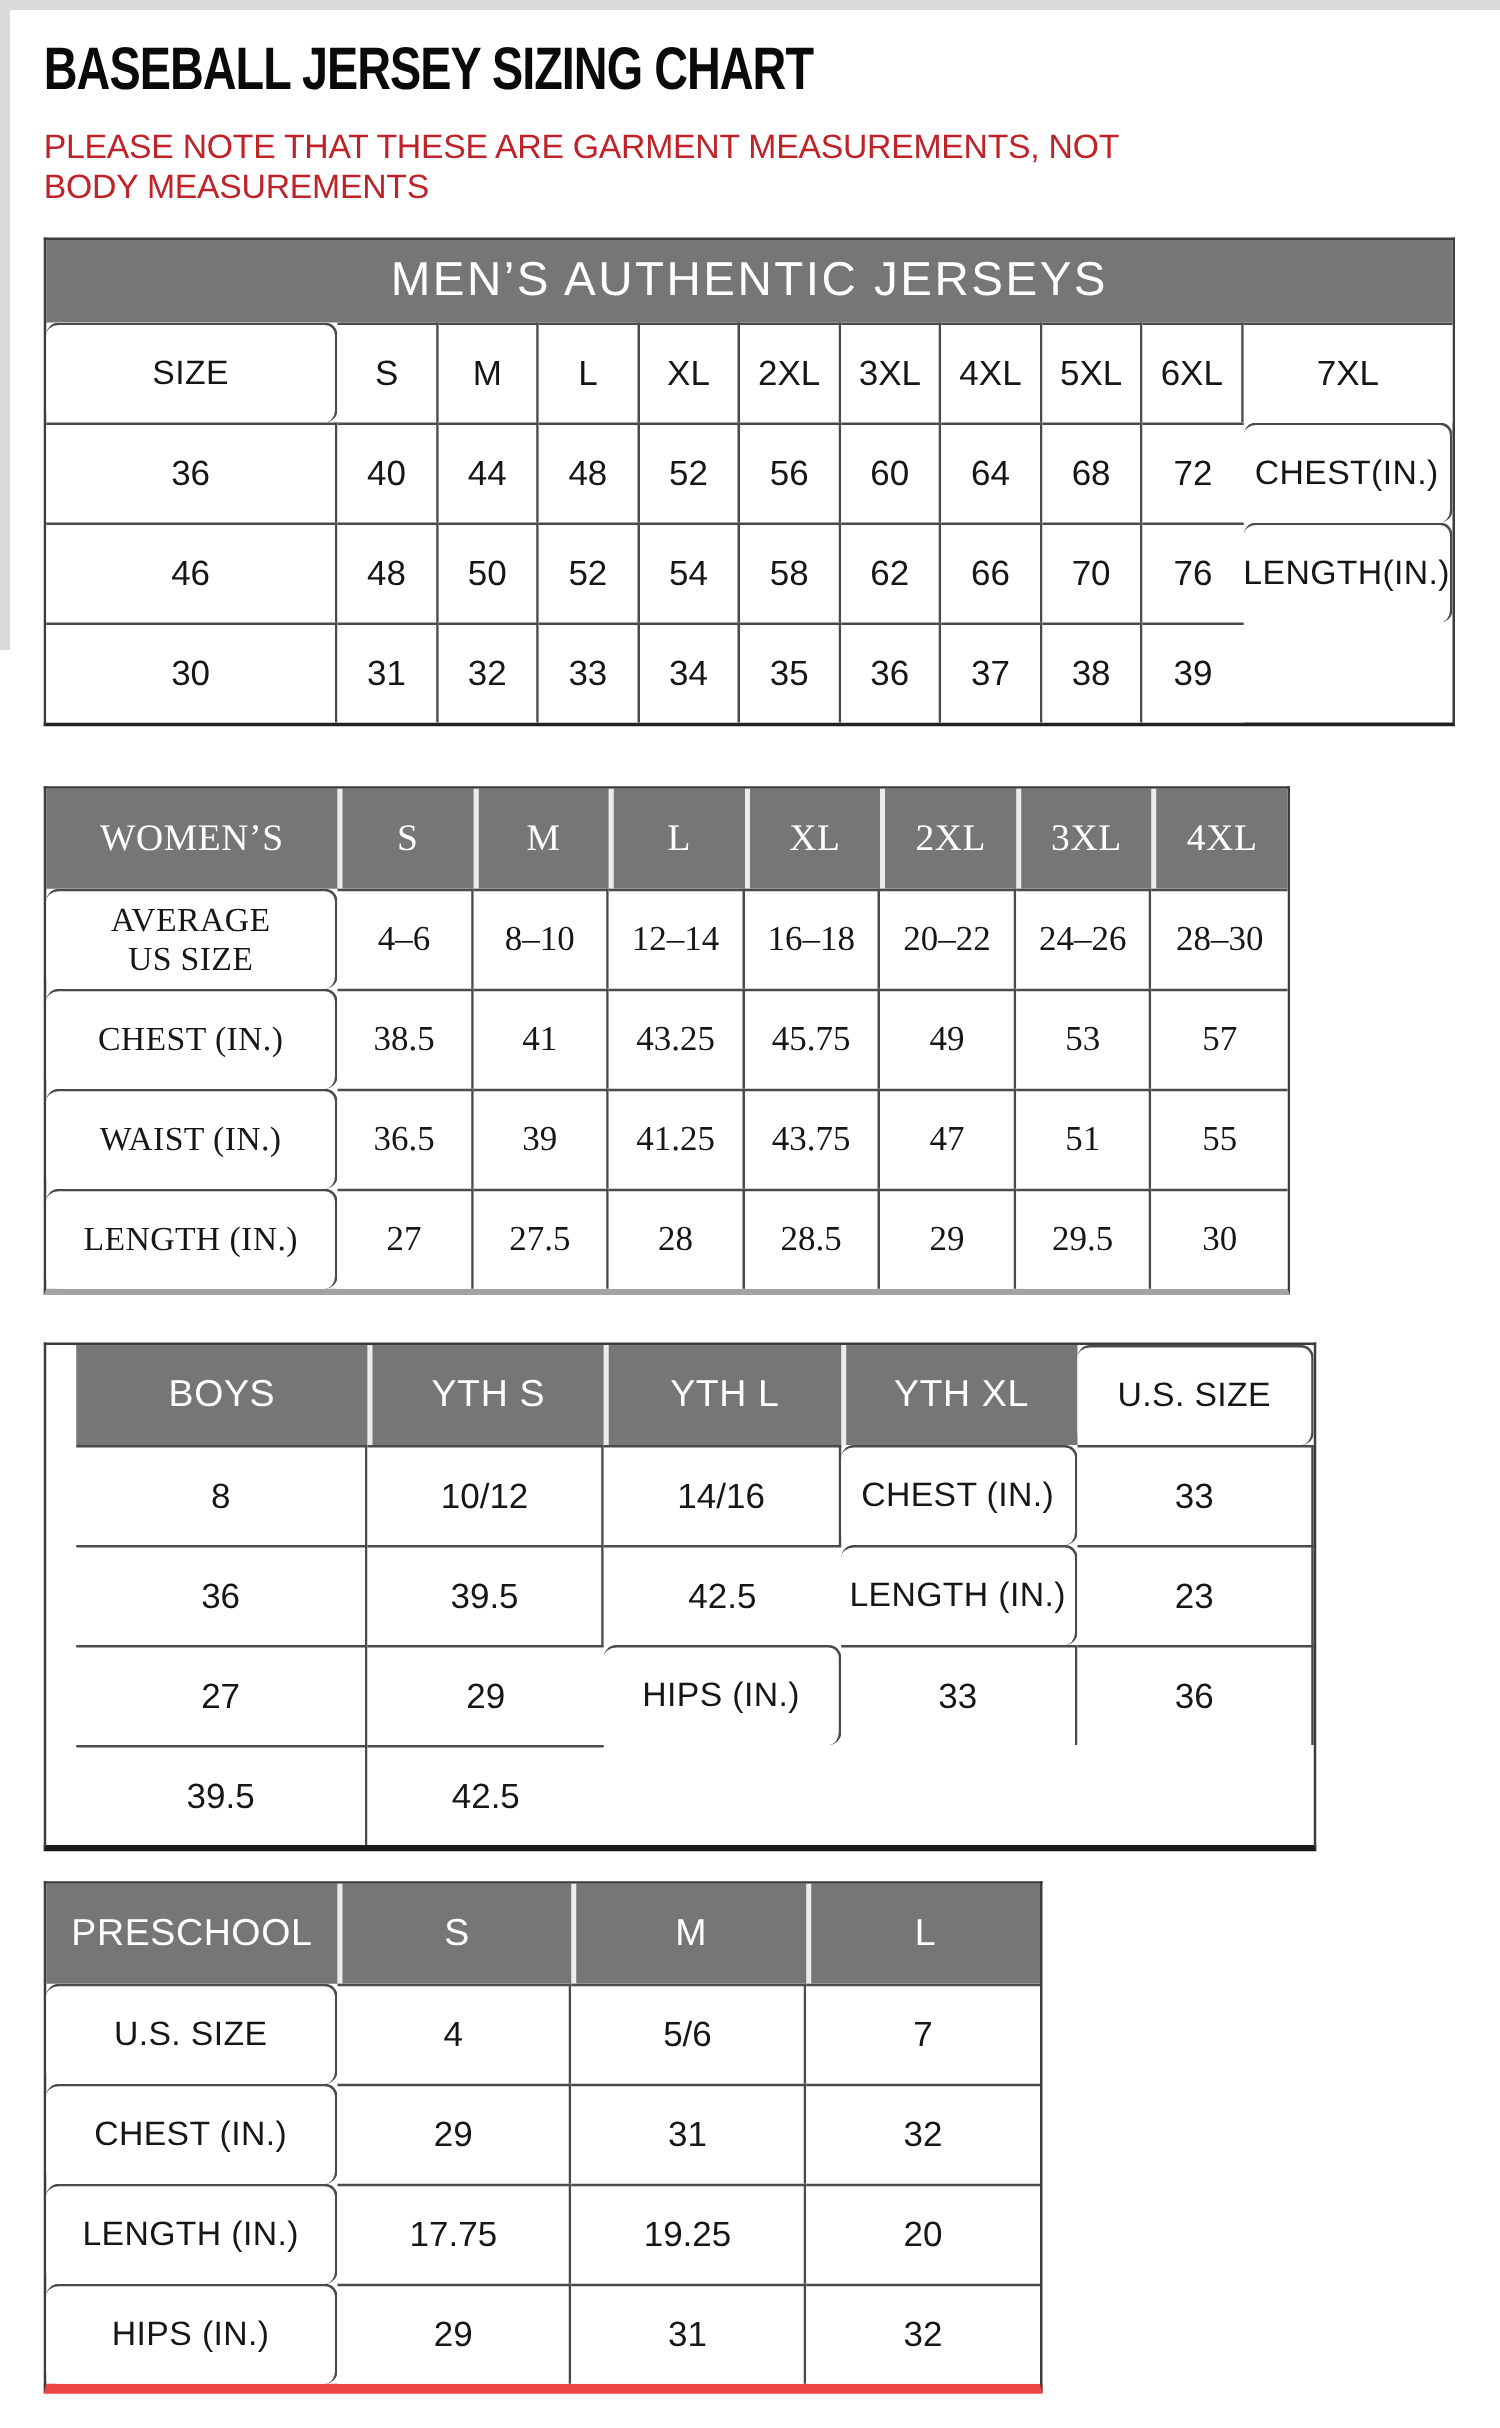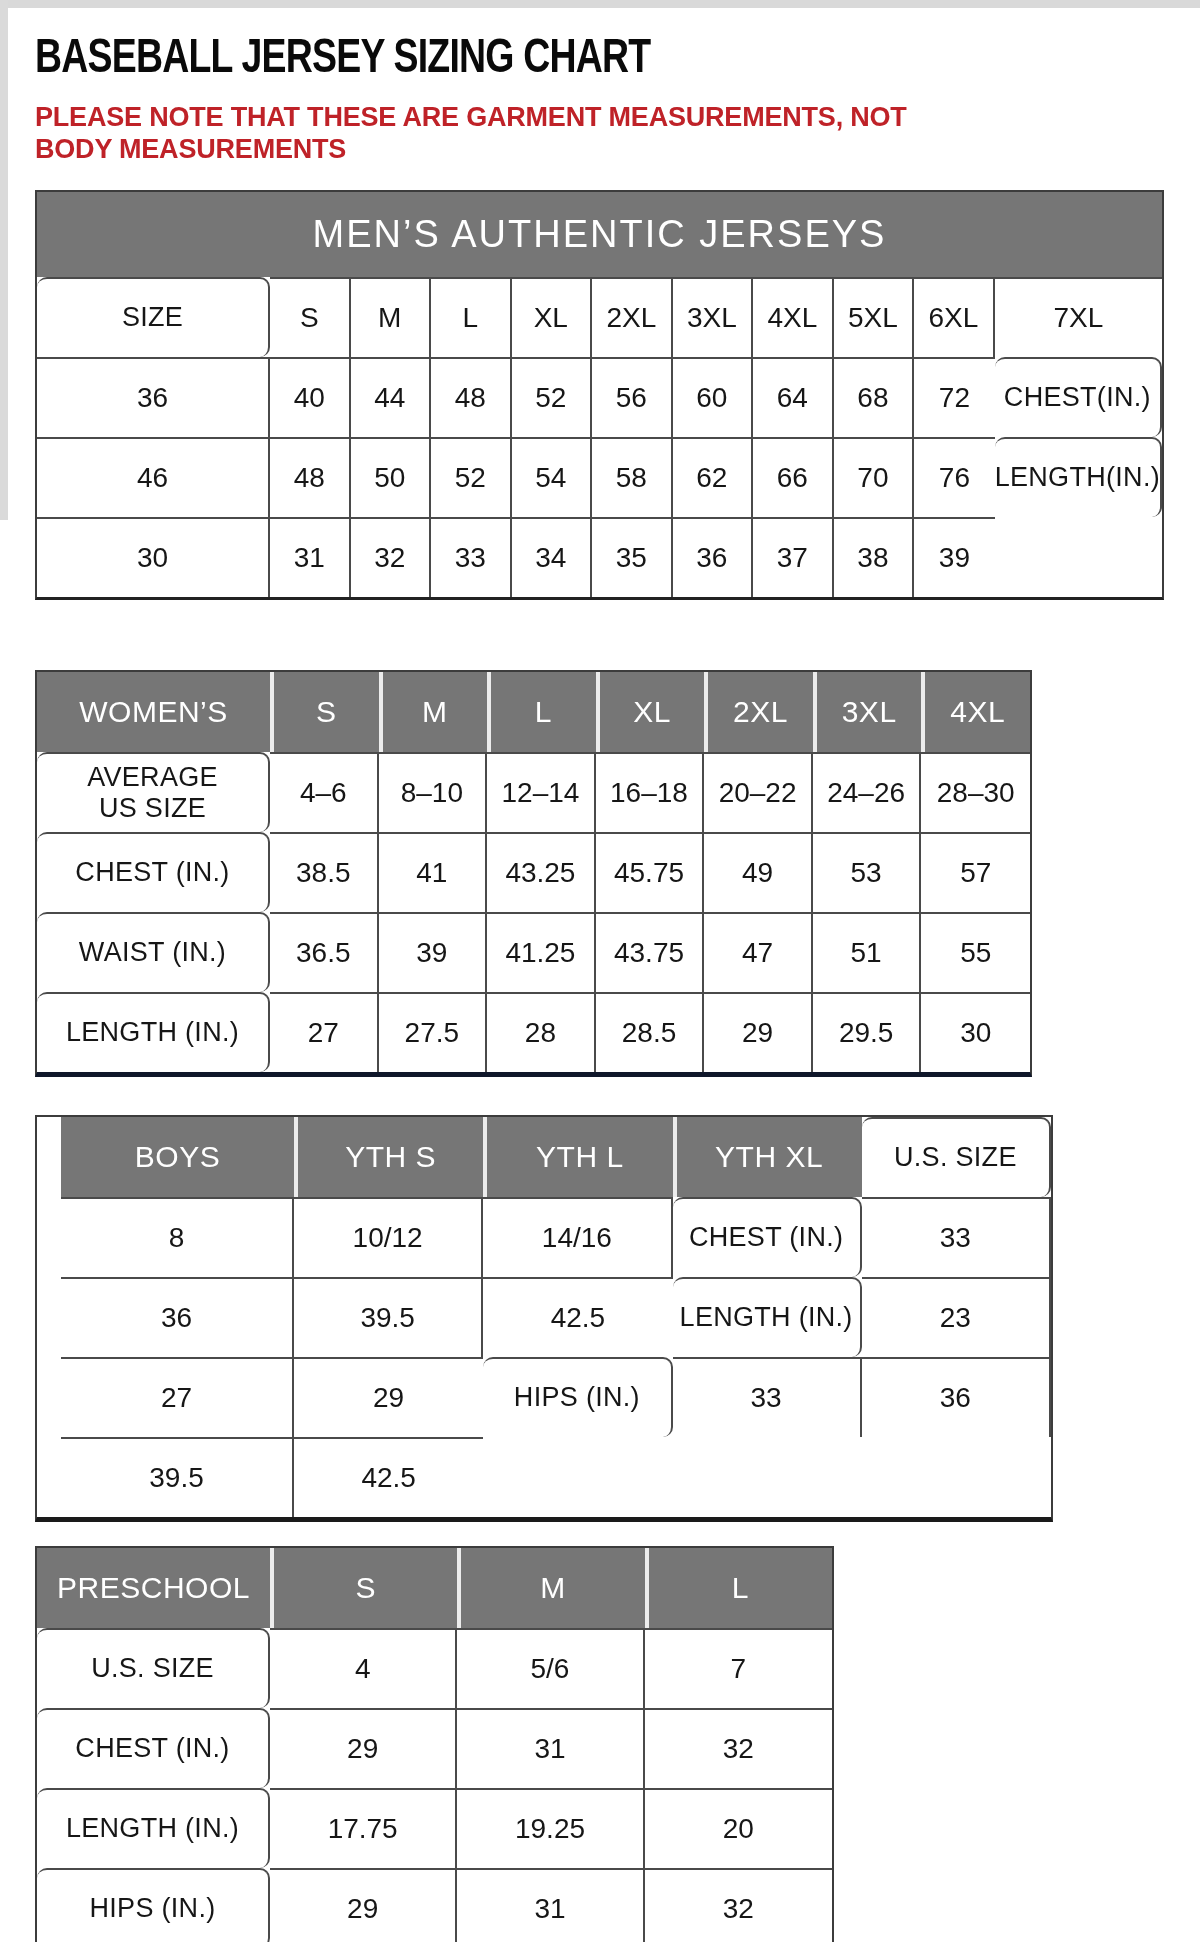--- a/index.html
+++ b/index.html
@@ -11,33 +11,33 @@
   .scan-top{position:absolute;top:0;left:0;width:1200px;height:8px;background:#d9d9d9;}
   .scan-left{position:absolute;top:0;left:0;width:8px;height:520px;background:#dadada;}
 
   .title{
     margin:30px 0 0 0;font-size:48px;font-weight:900;color:#0a0a0a;
     letter-spacing:-1px;transform:scaleX(0.78);transform-origin:left center;
     white-space:nowrap;line-height:1.1;
   }
   .note{
     margin:18px 0 0 0;max-width:900px;
-    font-size:27px;line-height:1.2;color:#bf2228;letter-spacing:-0.2px;font-weight:700;
+    font-size:27px;line-height:1.2;color:#bf2228;letter-spacing:-0.2px;font-weight:400;
   }
 
   .table{
     display:grid;background:#fff;border:2px solid #3c3c3c;margin-top:24px;
   }
   .t-mens     {width:1125px;grid-template-columns:233px repeat(10,1fr);border-bottom:3px solid #222;}
-  .t-womens   {width:993px; grid-template-columns:233px repeat(7,1fr); border-bottom:5px solid #0f172a;margin-top:70px;}
+  .t-womens   {width:993px; grid-template-columns:233px repeat(7,1fr); border-bottom:5px solid #a3a3a3;margin-top:48px;font-family:Liberation Serif, serif;}
   .t-boys     {width:990px; grid-template-columns:233px repeat(4,1fr); border-bottom:5px solid #1a1a1a;margin-top:38px;padding-left:24px;}
   .t-preschool{width:795px; grid-template-columns:233px repeat(3,1fr); border-bottom:8px solid #ef4444;}
 
   .banner{
-    grid-column:1/-1;height:85px;background:#767676;color:#fff;
+    grid-column:1/-1;height:66px;background:#767676;color:#fff;
     display:flex;align-items:center;justify-content:center;
     font-size:38px;letter-spacing:2px;font-weight:400;
   }
   .hcell{
     height:80px;background:#767676;color:#fff;
     display:flex;align-items:center;justify-content:center;
     font-size:30px;letter-spacing:0.5px;
   }
   .hcell + .hcell{border-left:4px solid #ececec;}
   .cell{

